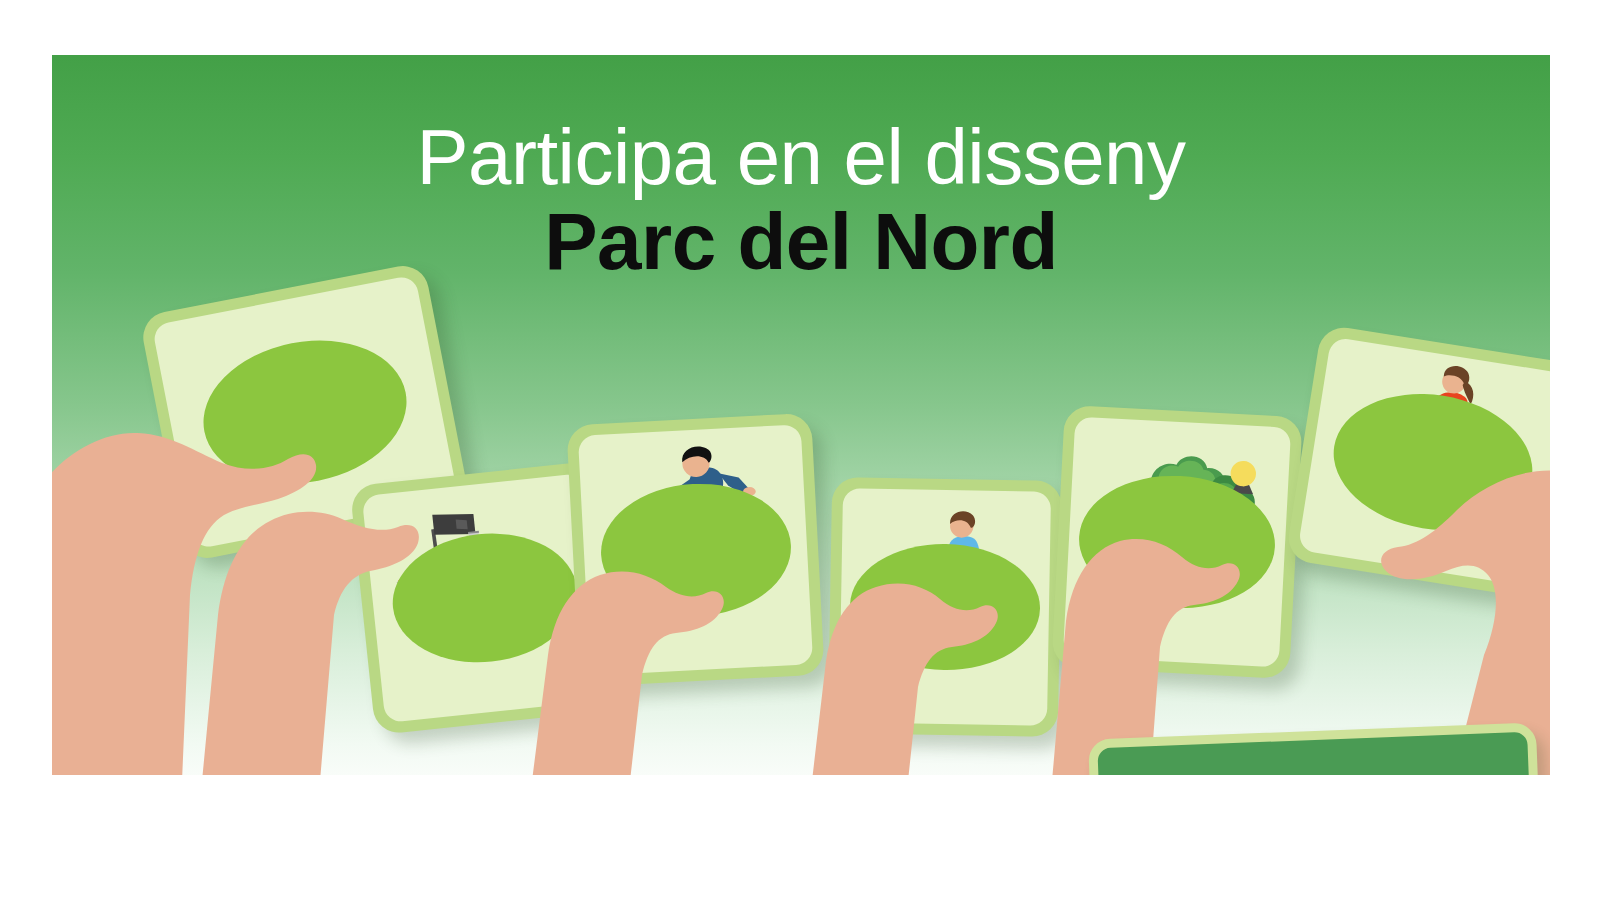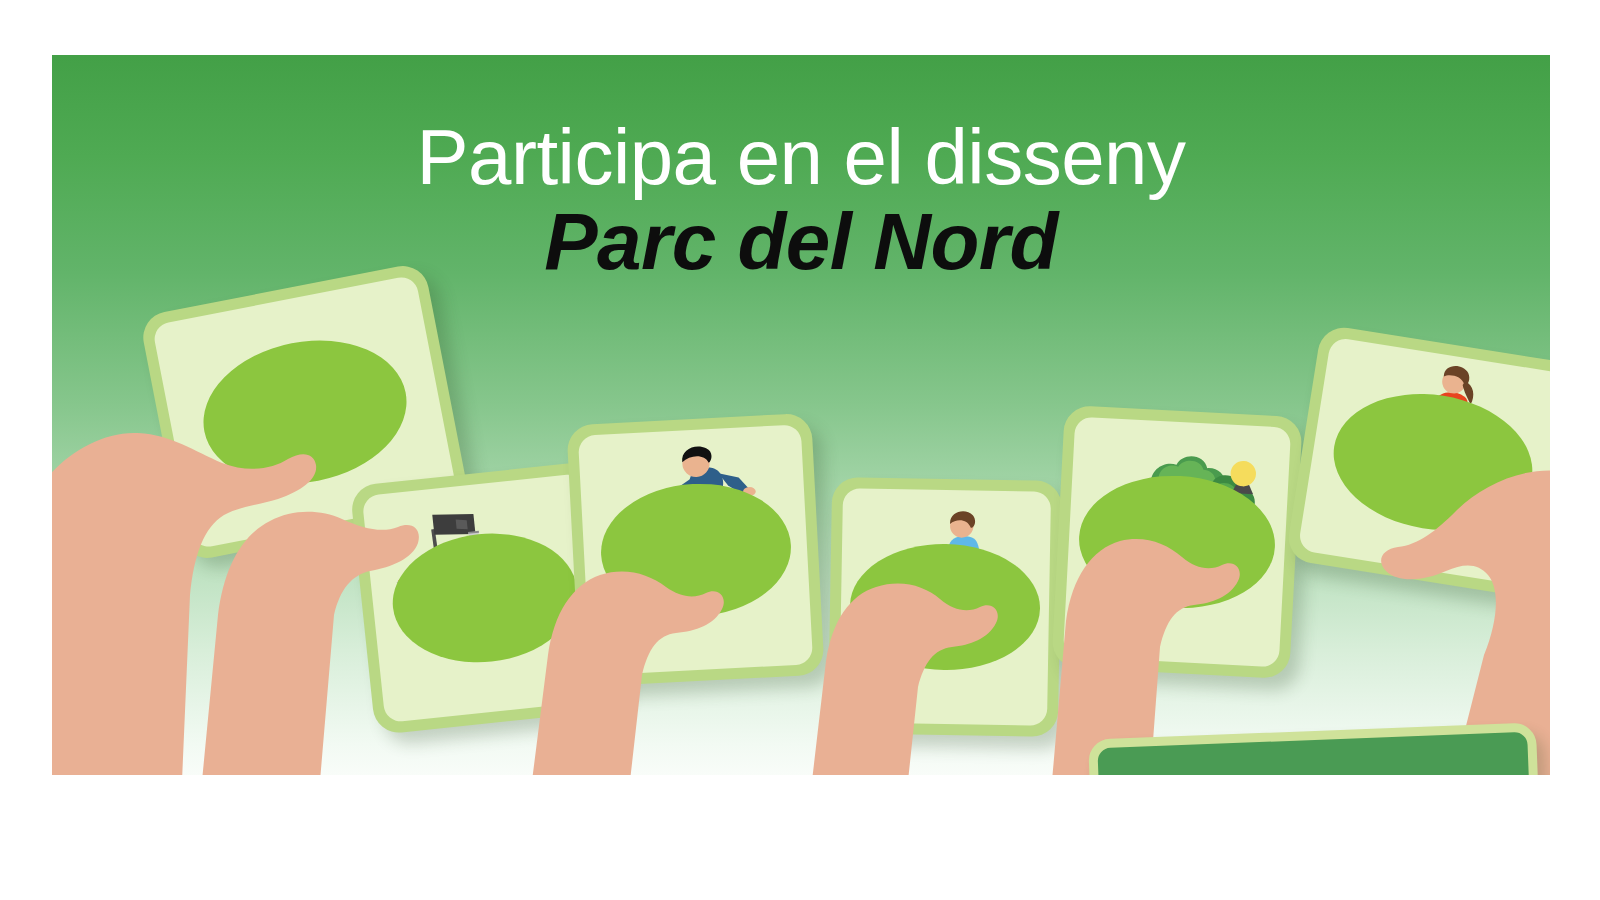--- a/index.html
+++ b/index.html
@@ -22,21 +22,21 @@
     overflow: hidden;
   }
 
   
   .headline {
     position: absolute; left: 0; top: 62px; width: 100%;
     text-align: center; line-height: 1.03;
     pointer-events: none;
   }
   .hl-line { display: block; color: #ffffff; font-size: 78px; font-weight: 300; letter-spacing: -0.5px; }
-  .hl-strong { display: block; color: #0d0d0d; font-size: 80px; font-weight: 700; letter-spacing: -0.5px; margin-top: 4px; font-style: italic; }
+  .hl-strong { display: block; color: #0d0d0d; font-size: 80px; font-weight: 700; letter-spacing: -0.5px; margin-top: 4px; }
 
   
   .card {
     position: absolute;
     background: #b9d884;
     border-radius: 26px;
     padding: 11px;
     box-shadow: 10px 12px 16px rgba(40,70,30,0.22);
   }
   .card-inner {

